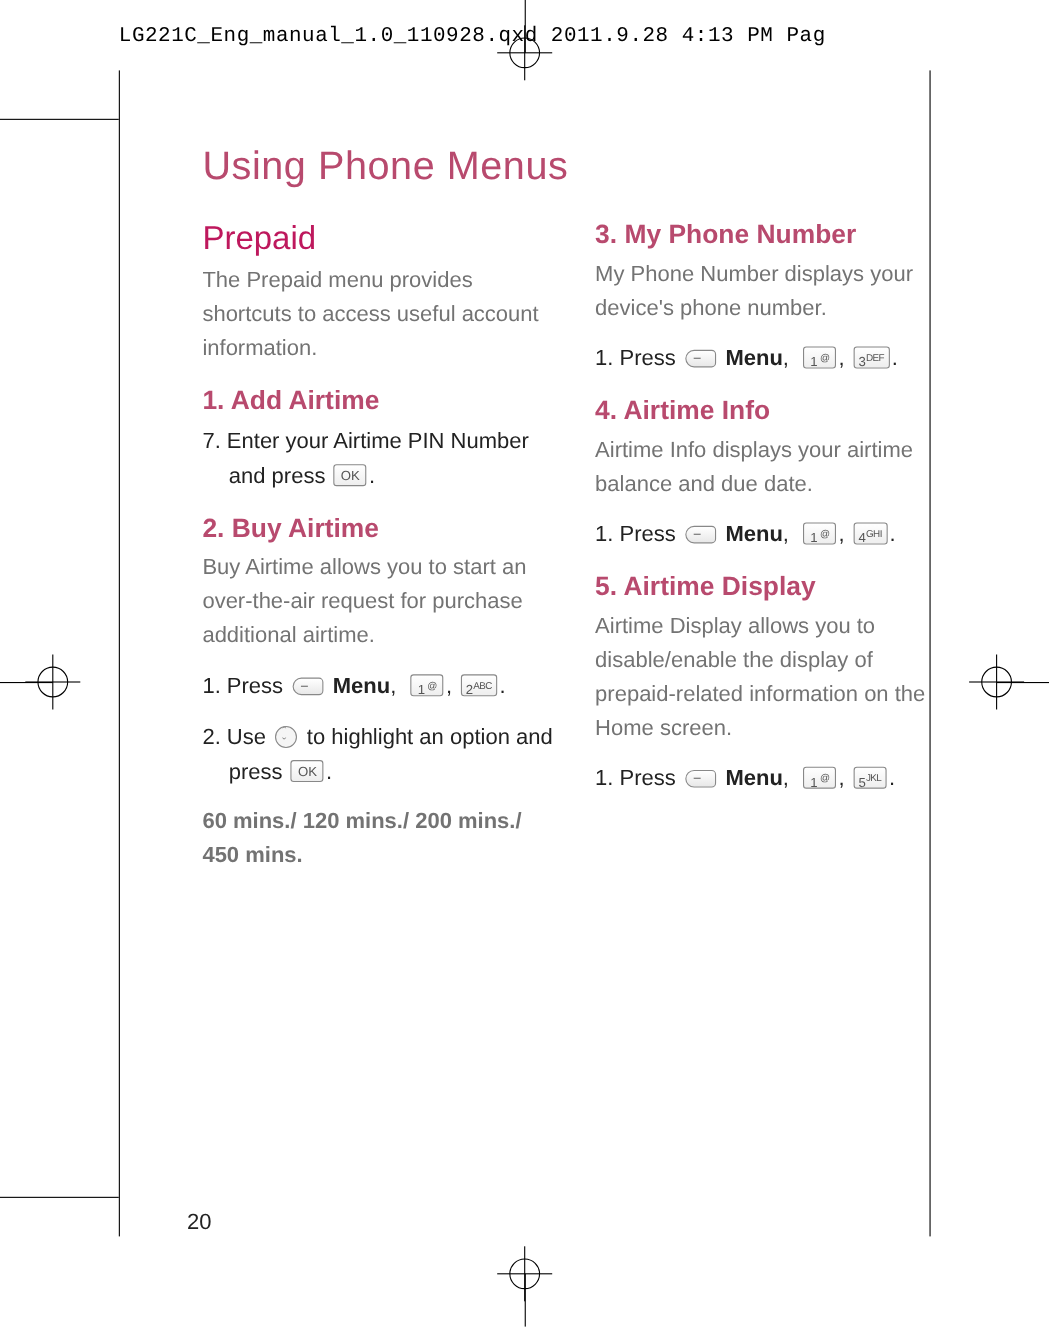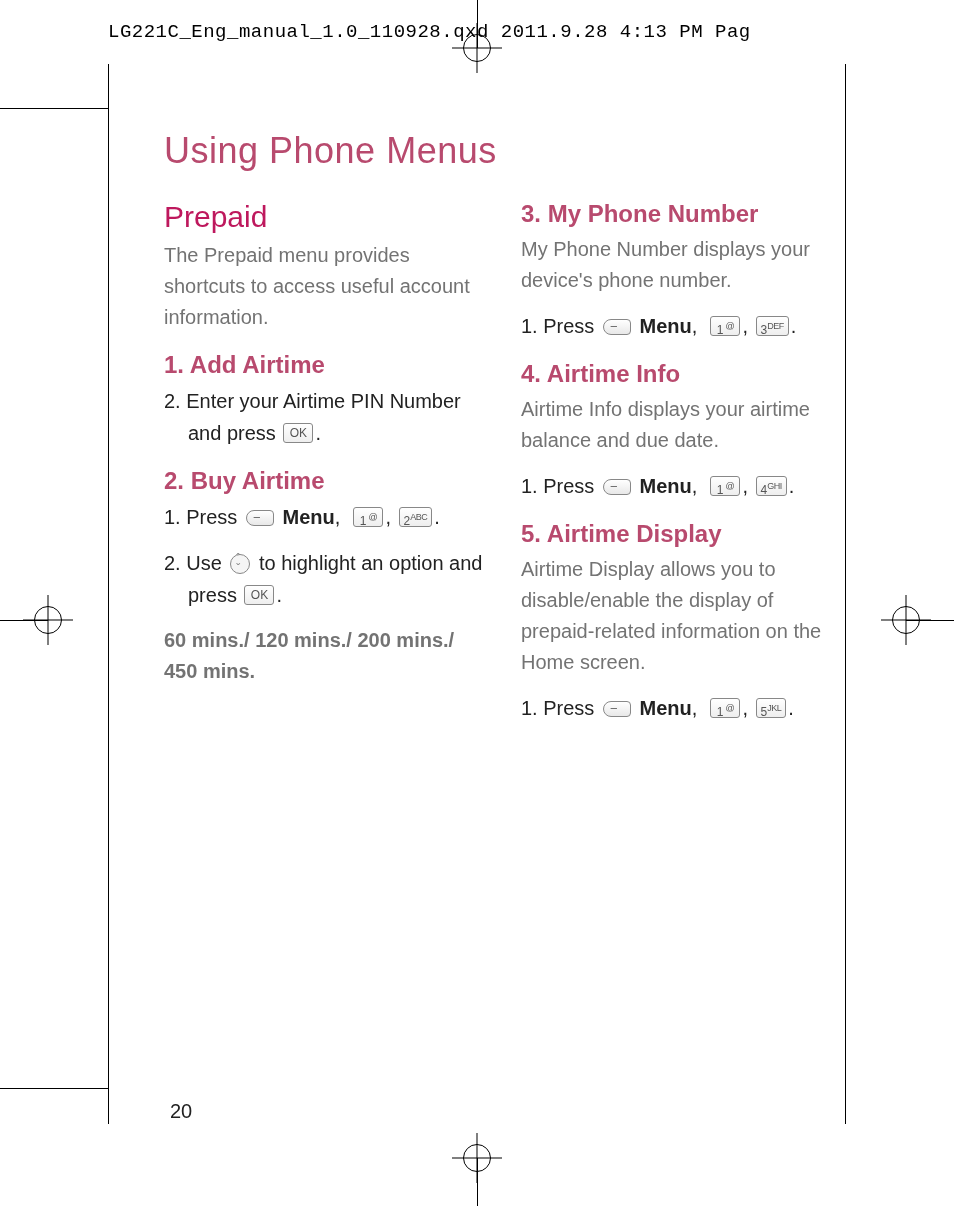--- a/index.html
+++ b/index.html
@@ -163,21 +163,21 @@
   .crop-mark-right .circ::before { left:-12px; top:50%; width:50px; height:1px; transform:translateY(-0.5px);}
   .crop-mark-right .circ::after  { top:-12px; left:50%; height:50px; width:1px; transform:translateX(-0.5px);}
 
   .page-corner-tl { position:absolute; left:108px; top:64px; width:0; height:1060px; border-left:1px solid #000; }
   .page-corner-tr { position:absolute; right:108px; top:64px; width:0; height:1060px; border-left:1px solid #000; }
   .rule-top-h { position:absolute; left:0; top:108px; width:108px; border-top:1px solid #000; }
   .rule-bot-h { position:absolute; left:0; top:1088px; width:108px; border-top:1px solid #000; }
 
   .page {
     position: absolute;
-    left: 164px;
+    left: 184px;
     top: 130px;
     width: 680px;
   }
   h1 {
     font-family: "Helvetica Neue", Arial, sans-serif;
     font-weight: 300;
     color: #b84a6e;
     font-size: 36px;
     letter-spacing: 0.5px;
     margin: 0 0 28px 0;
@@ -301,28 +301,29 @@
 
     <div class="blk">
       <h2>Prepaid</h2>
       <p>The Prepaid menu provides shortcuts to access useful account information.</p>
     </div>
 
     <div class="blk">
       <h3>1. Add Airtime</h3>
       <ol>
         <li>
-          <span>2. Enter your Airtime PIN Number and press </span>
+          <span>7. Enter your Airtime PIN Number and press </span>
           <span class="key">OK</span>.
         </li>
       </ol>
     </div>
 
     <div class="blk">
       <h3>2. Buy Airtime</h3>
+      <p>Buy Airtime allows you to start an over-the-air request for purchase additional airtime.</p>
       <ol>
         <li>
           <span>1. Press </span>
           <span class="soft-key"></span>
           <span class="b">Menu</span>,&nbsp;
           <span class="key"><span>1</span><span class="sub">&nbsp;@</span></span>,
           <span class="key"><span>2</span><span class="sub">ABC</span></span>.
         </li>
         <li>
           <span>2. Use </span>

